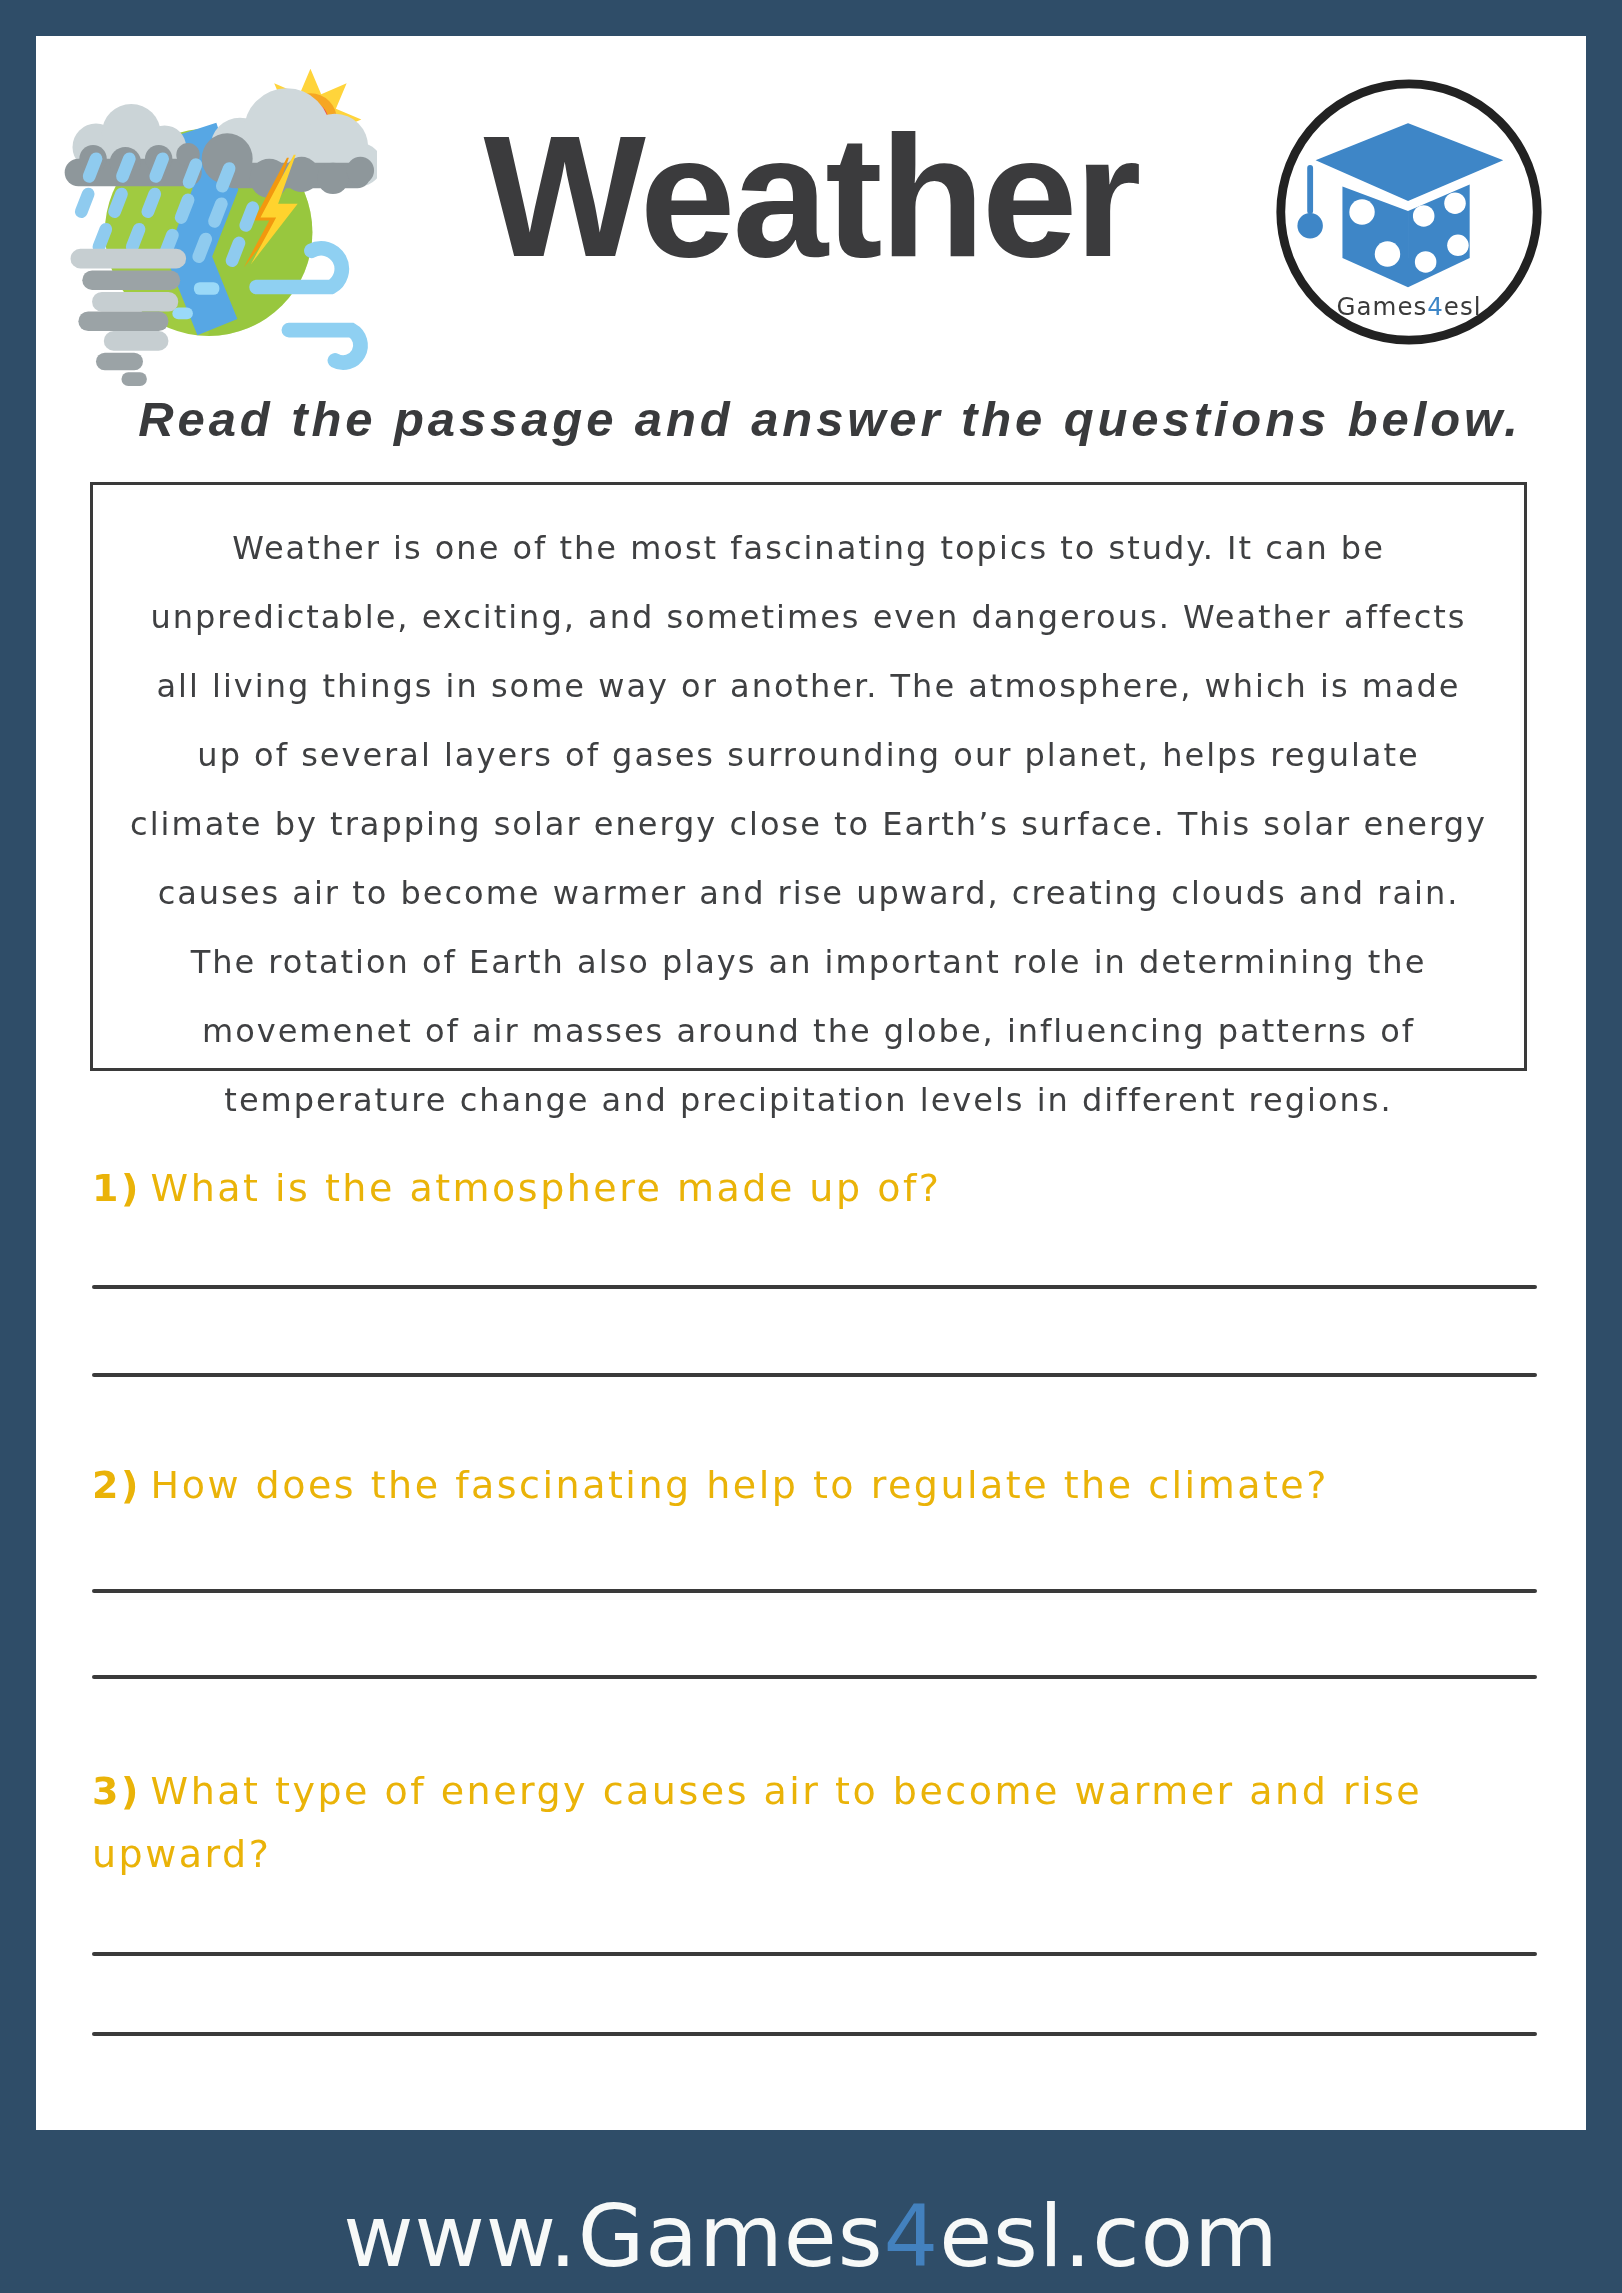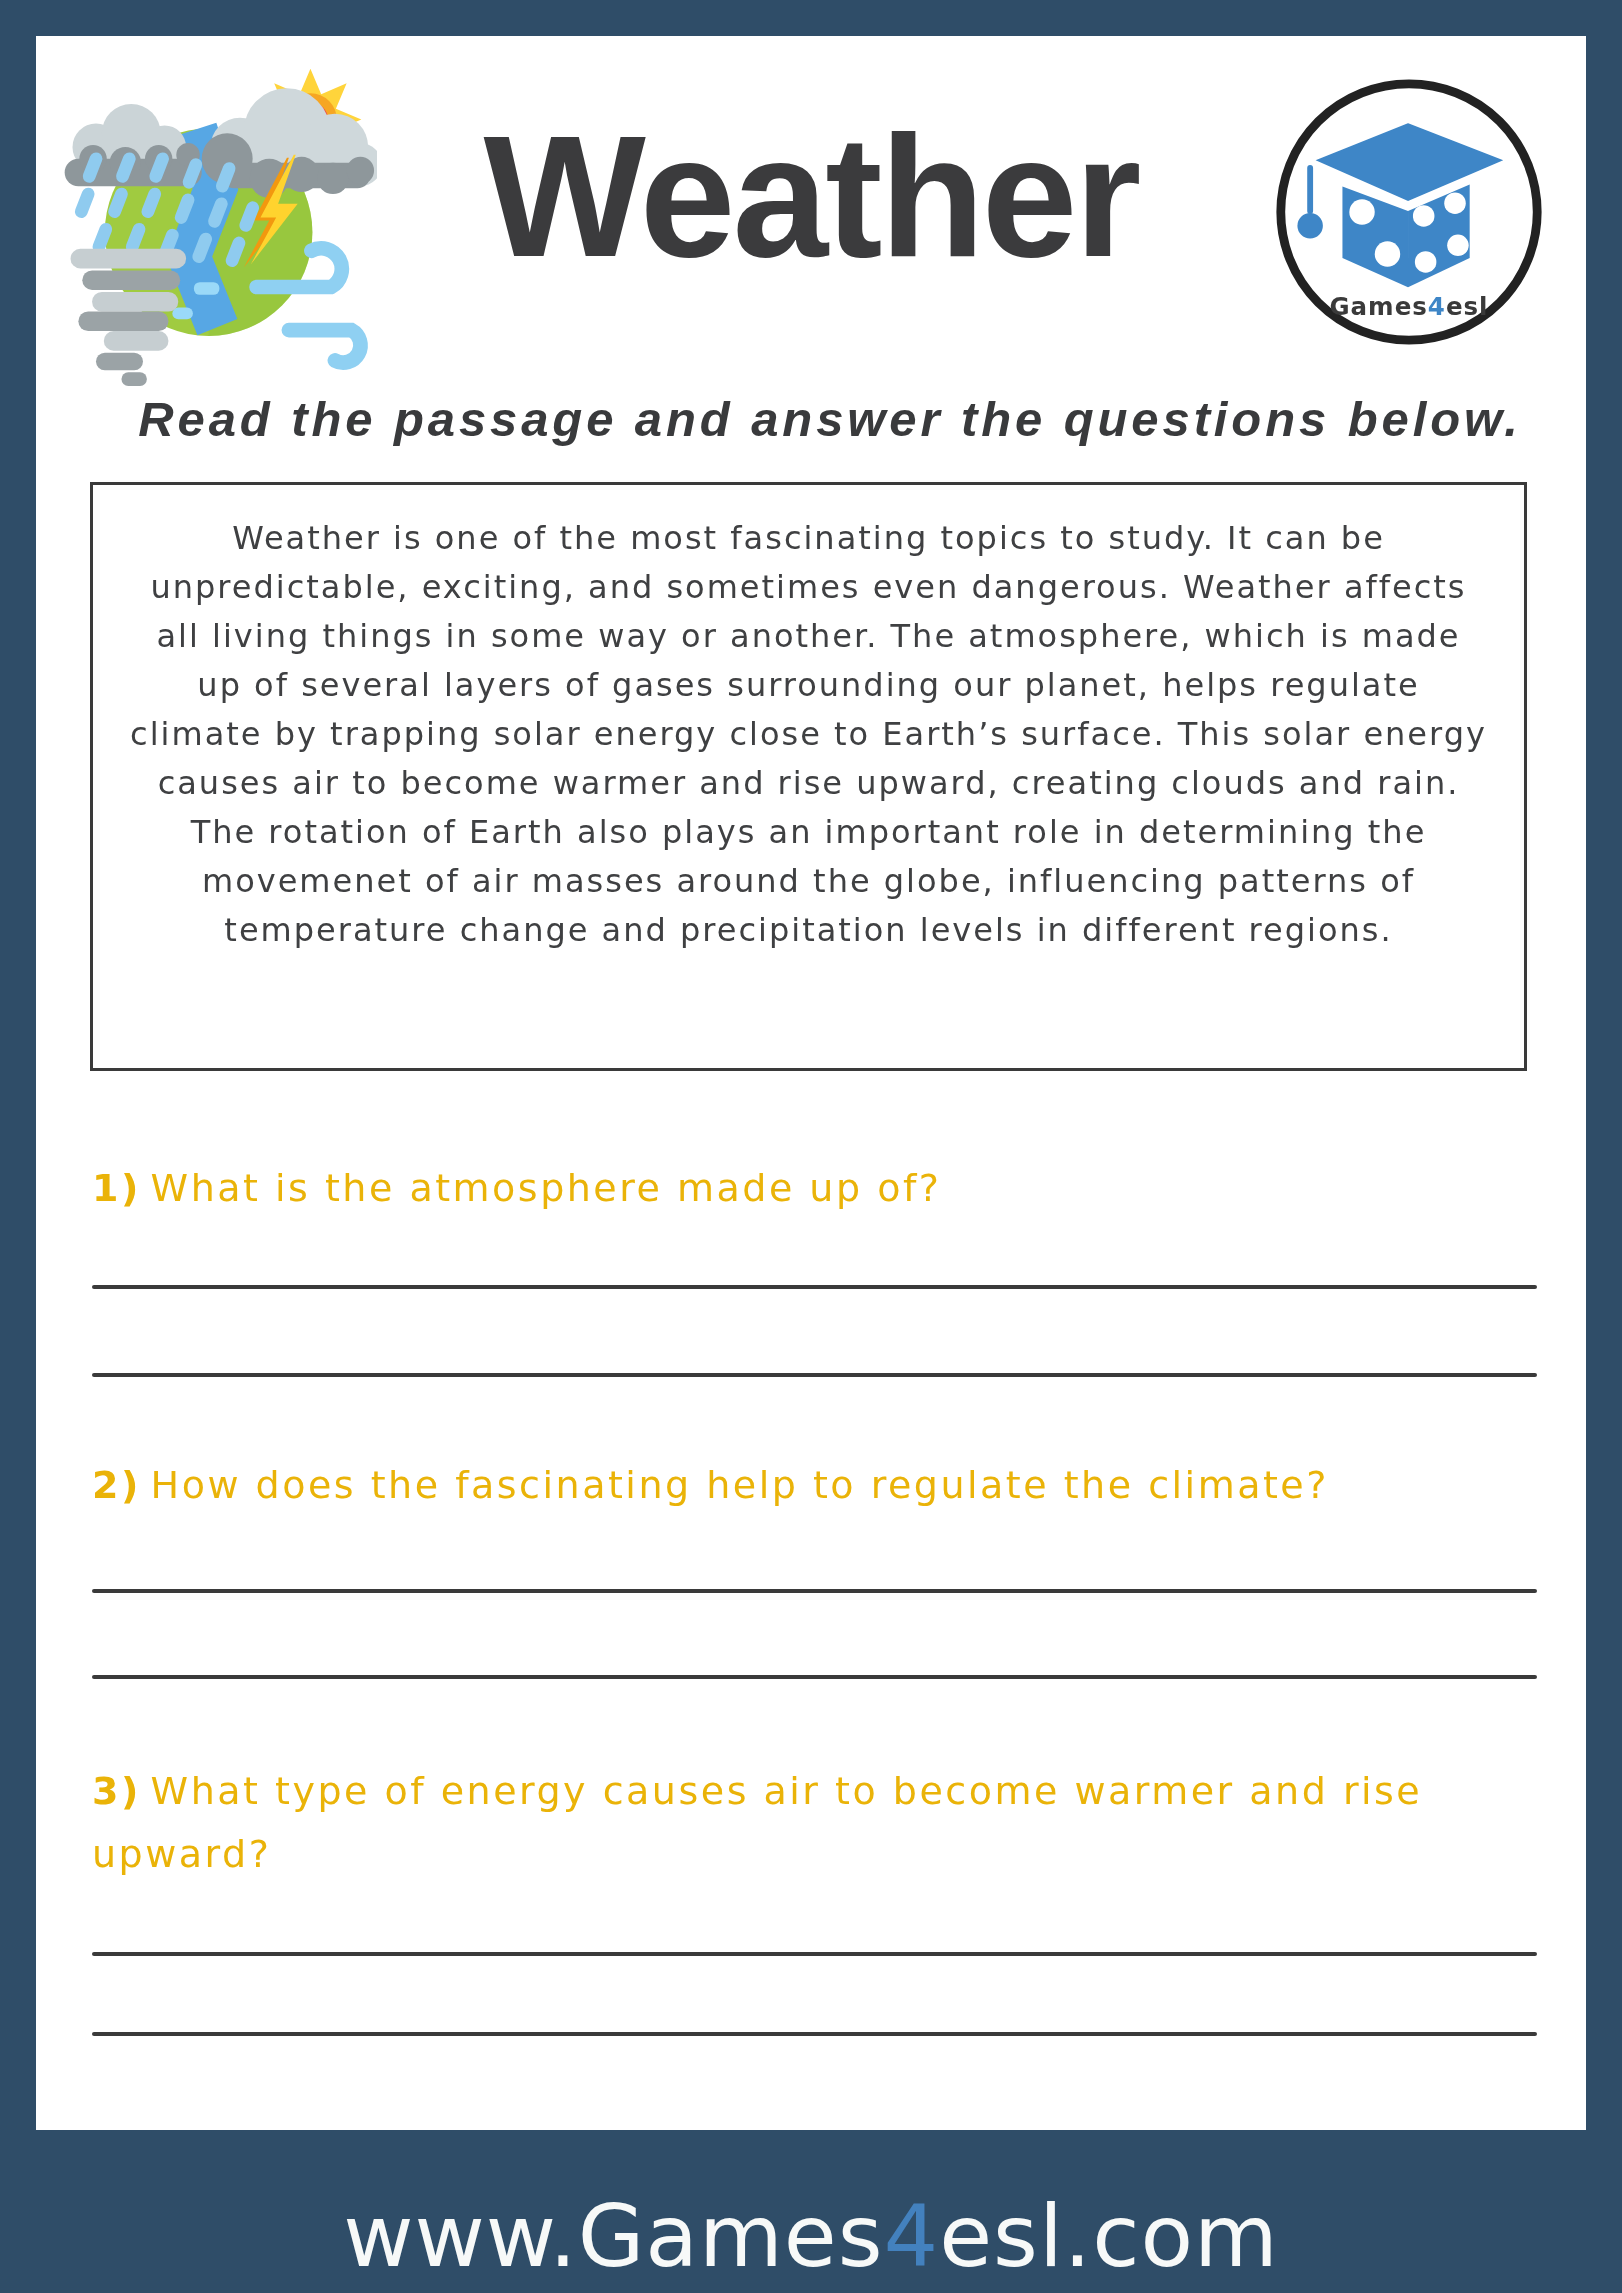--- a/index.html
+++ b/index.html
@@ -40,21 +40,21 @@
   .passage-box{
     left:90px;top:482px;
     width:1431px;height:583px;
     border:3.9px solid #3A3A3A;
     background:#fff;
   }
   .passage-text{
     margin:29px auto 8px;
     max-width:1358px;
     font-size:32px;
-    line-height:49px;
+    line-height:69px;
     letter-spacing:2px;
     text-align:center;
     color:#3F4042;
   }
   .question{
     left:92px;
     width:1372px;
     font-size:38px;
     line-height:63px;
     letter-spacing:2.5px;
@@ -76,21 +76,21 @@
     color:#F7F9F8;
     white-space:nowrap;
   }
   .footer-url .four{color:#4381BE;}
   .logo{
     left:1271px;top:74px;width:276px;height:276px;
   }
   .logo-text{
     position:absolute;left:0;right:0;top:218px;
     text-align:center;
-    font-weight:bold;
+    font-weight:normal;
     font-size:24.5px;
     letter-spacing:1px;
     color:#3A3A3A;
   }
   .logo-text .four{color:#3E86C7;}
   .weather-icon{left:49px;top:49px;}
 </style>
 </head>
 <body>
 

